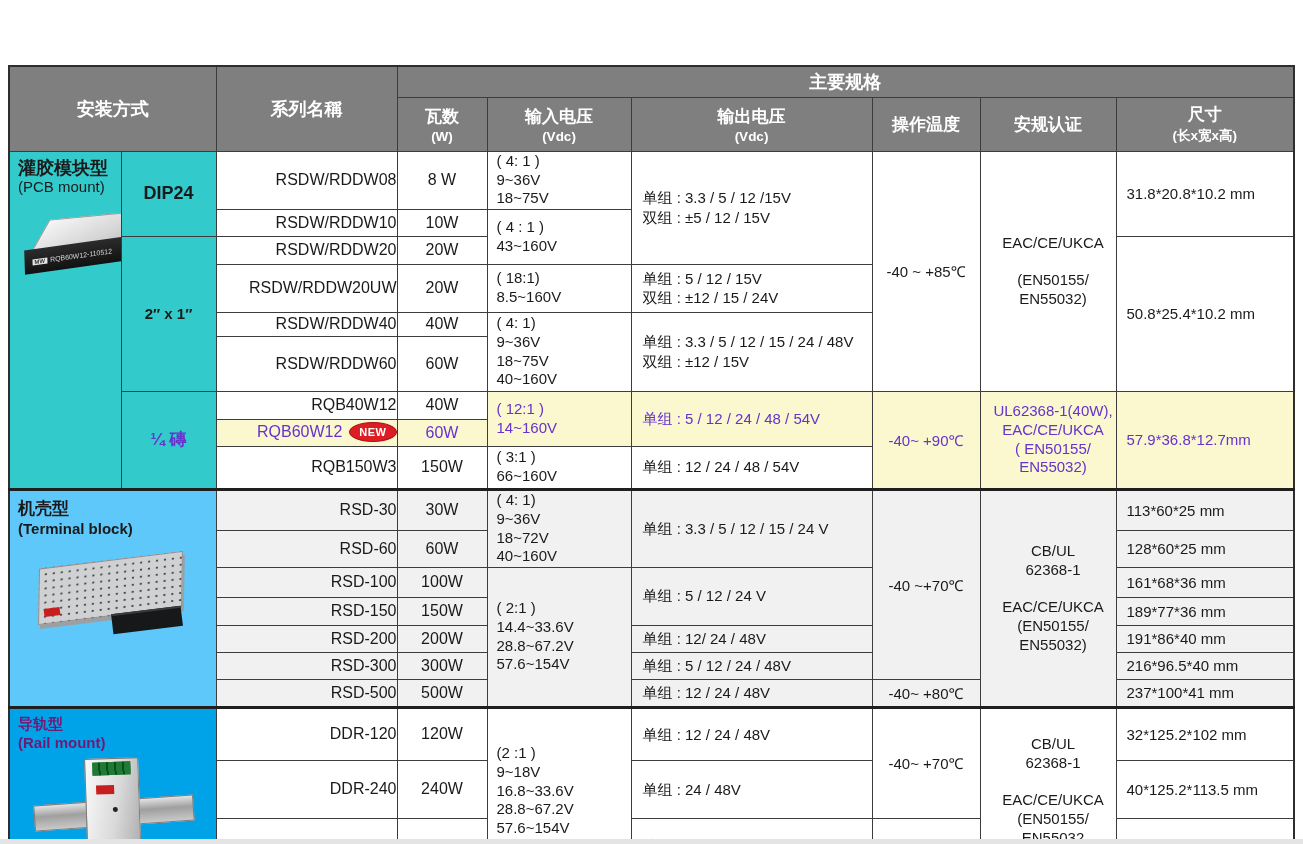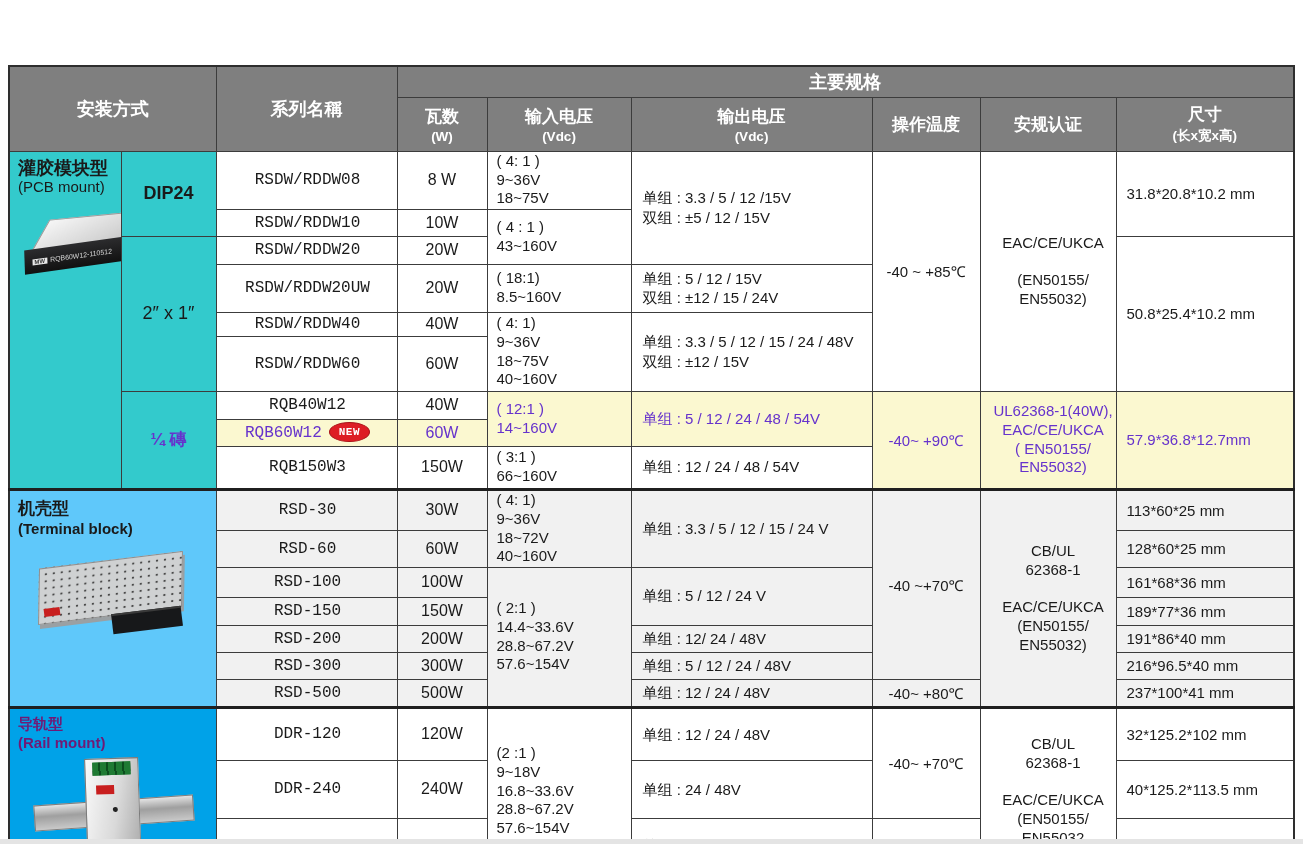--- a/index.html
+++ b/index.html
@@ -13,21 +13,21 @@
   .tbl-wrap { position:absolute; left:8px; top:65px; }
   table { border-collapse:collapse; table-layout:fixed; width:1285px; border:2.5px solid #2e2e2e; }
   td { border:1.5px solid #3c3c3c; vertical-align:middle; font-size:15px; overflow:hidden; }
 
   
   td.hd { background:#7f7f7f; color:#ffffff; text-align:center; font-weight:bold; font-size:17px; }
   td.hd .unit { font-size:13.5px; font-weight:bold; margin-top:1px; }
   td.hd.big { font-size:18px; }
 
   
-  .series { text-align:center; padding-left:2px; font-size:16px;font-family:Liberation Mono, monospace; }
+  .series { text-align:right; padding-left:2px; font-size:16px; }
   .watt   { text-align:center; font-size:16px; }
   .inp    { text-align:left; padding-left:9px; line-height:1.25;margin-top:28px; }
   .outp   { text-align:left; padding-left:11px; line-height:1.3; }
   .temp   { text-align:center; }
   .cert   { text-align:center; padding-left:10px; line-height:1.25; }
   .dim    { text-align:left; padding-left:10px; }
   .pre    { white-space:pre-line; }
 
   
   .cyan   { background:#33cacc; }
@@ -42,21 +42,21 @@
   
   .gcell { vertical-align:top; text-align:left; padding:6px 4px 0 8px; }
   .g1lbl { }
   .gname { font-weight:bold; font-size:18px; line-height:1.15; }
   .gname-s { font-weight:bold; font-size:15px; }
   .gen   { font-size:15px; line-height:1.2; }
   .gen-b { font-size:15px; font-weight:bold; line-height:1.2; }
   .white { color:#701a75; }
   .sub   { text-align:center; }
   .sub-dip { font-weight:bold; font-size:18px; }
-  .sub-inch { font-size:18px; }
+  .sub-inch { font-size:15px;font-weight:bold; }
   .sub-brick { font-weight:bold; font-size:17px; }
 
   
   .new-badge { display:inline-block; margin-left:7px; background:#dd1d24; color:#fff;
                font-weight:bold; font-size:11px; line-height:1; padding:4px 9px 3px;
                border-radius:50%/50%; border:1px solid #a81318; letter-spacing:.5px;
                vertical-align:middle; transform:translateY(-1px); }
 
   
   .mod { position:relative; width:150px; height:72px; margin:14px auto 0; }

